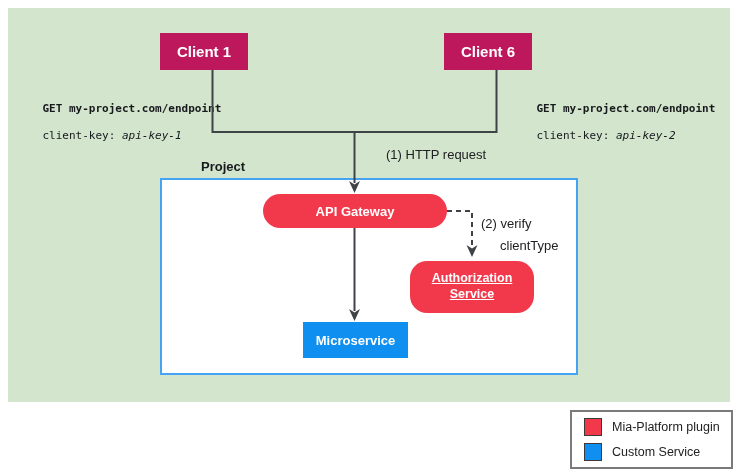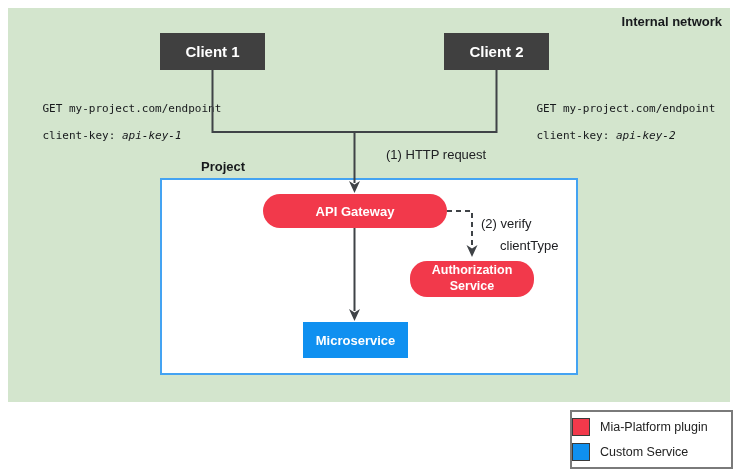--- a/index.html
+++ b/index.html
@@ -22,38 +22,38 @@
     top: 14px; right: 16px;
     font-size: 13px; font-weight: bold;
     color: #17191c;
   }
   .node {
     position: absolute;
     display: flex; align-items: center; justify-content: center;
     color: #ffffff; font-weight: bold; text-align: center;
     box-sizing: border-box;
   }
-  .client { background: #404040; font-size: 15px; width: 105px; height: 37px; top: 33px; }
+  .client { background: #be185d; font-size: 15px; width: 88px; height: 37px; top: 33px; }
   .client-1 { left: 160px; }
   .client-2 { left: 444px; }
   .plugin { background: #f2394b; border-radius: 17px; }
   .custom { background: #0f90f0; }
   .api-gateway { left: 263px; top: 194px; width: 184px; height: 34px; font-size: 13px; }
-  .auth-service { left: 410px; top: 261px; width: 124px; height: 36px; font-size: 12.5px; line-height: 1.25; padding: 0 10px; }
+  .auth-service { left: 410px; top: 261px; width: 124px; height: 52px; font-size: 12.5px; line-height: 1.25; padding: 0 10px; text-decoration: underline; }
   .microservice { left: 303px; top: 322px; width: 105px; height: 36px; font-size: 13px; }
   .code {
     position: absolute;
     font-family: "DejaVu Sans Mono", "Liberation Mono", monospace;
     font-size: 11px; line-height: 13.5px;
     color: #17191c;
     white-space: pre;
   }
   .code-left { left: 16px; top: 88px; }
   .code-right { left: 510px; top: 88px; }
-  .code .method { font-weight: normal; text-align: center; }
+  .code .method { font-weight: bold; text-align: center; }
   .code .apikey { font-style: italic; }
   .project-label {
     position: absolute; left: 163px; top: 159px;
     font-size: 13px; font-weight: bold; color: #17191c; padding-left: 38px;
   }
   .project-box {
     position: absolute; left: 160px; top: 178px;
     width: 418px; height: 197px;
     background: #ffffff;
     border: 2px solid #44a3f2;
@@ -73,46 +73,45 @@
     width: 738px; height: 472px;
     pointer-events: none;
   }
   .legend {
     position: absolute; left: 570px; top: 410px;
     width: 163px; height: 59px;
     background: #ffffff;
     border: 2px solid #7a7a7a;
     box-sizing: border-box;
     display: flex; flex-direction: column; justify-content: center;
-    gap: 7px; padding-left: 0;
+    gap: 7px; padding-left: 12px;
   }
   .legend-row { display: flex; align-items: center; gap: 10px; }
   .swatch {
     width: 18px; height: 18px;
     box-sizing: border-box;
     border: 1px solid #3a3a3a;
   }
   .swatch-plugin { background: #f2394b; }
   .swatch-custom { background: #0f90f0; }
   .legend-label { font-size: 12.5px; color: #222222; }
 </style>
 </head>
 <body>
 
 <div class="canvas">
 
   <div class="network-area"></div>
 
-  <div class="network-label">Internal network</div>
 
   <div class="node client client-1">
     <span>Client 1</span>
   </div>
   <div class="node client client-2">
-    <span>Client 2</span>
+    <span>Client 6</span>
   </div>
 
   <div class="code code-left">
     <span class="method">GET my-project.com/endpoint</span><br>
     <span>client-key: </span><span class="apikey">api-key-1</span>
   </div>
   <div class="code code-right">
     <span class="method">GET my-project.com/endpoint</span><br>
     <span>client-key: </span><span class="apikey">api-key-2</span>
   </div>

